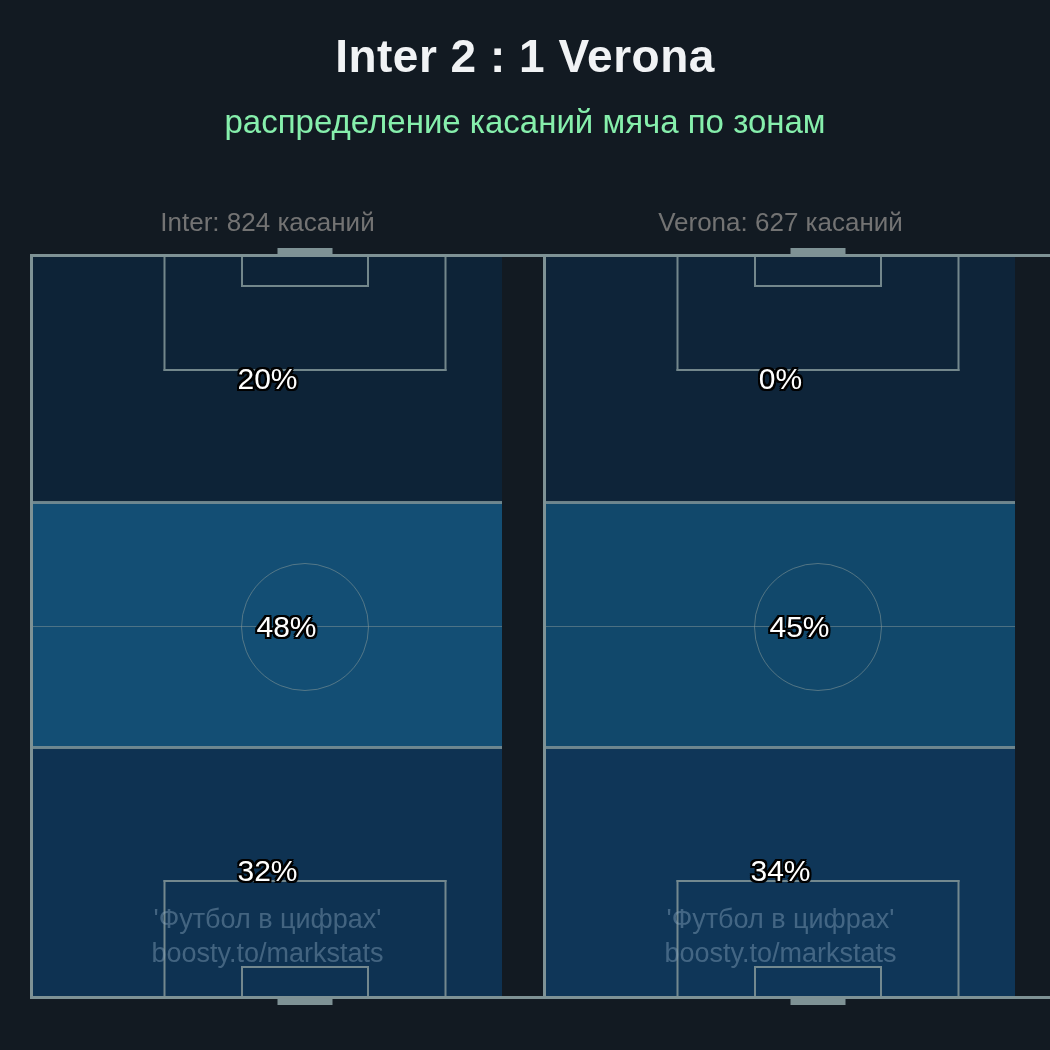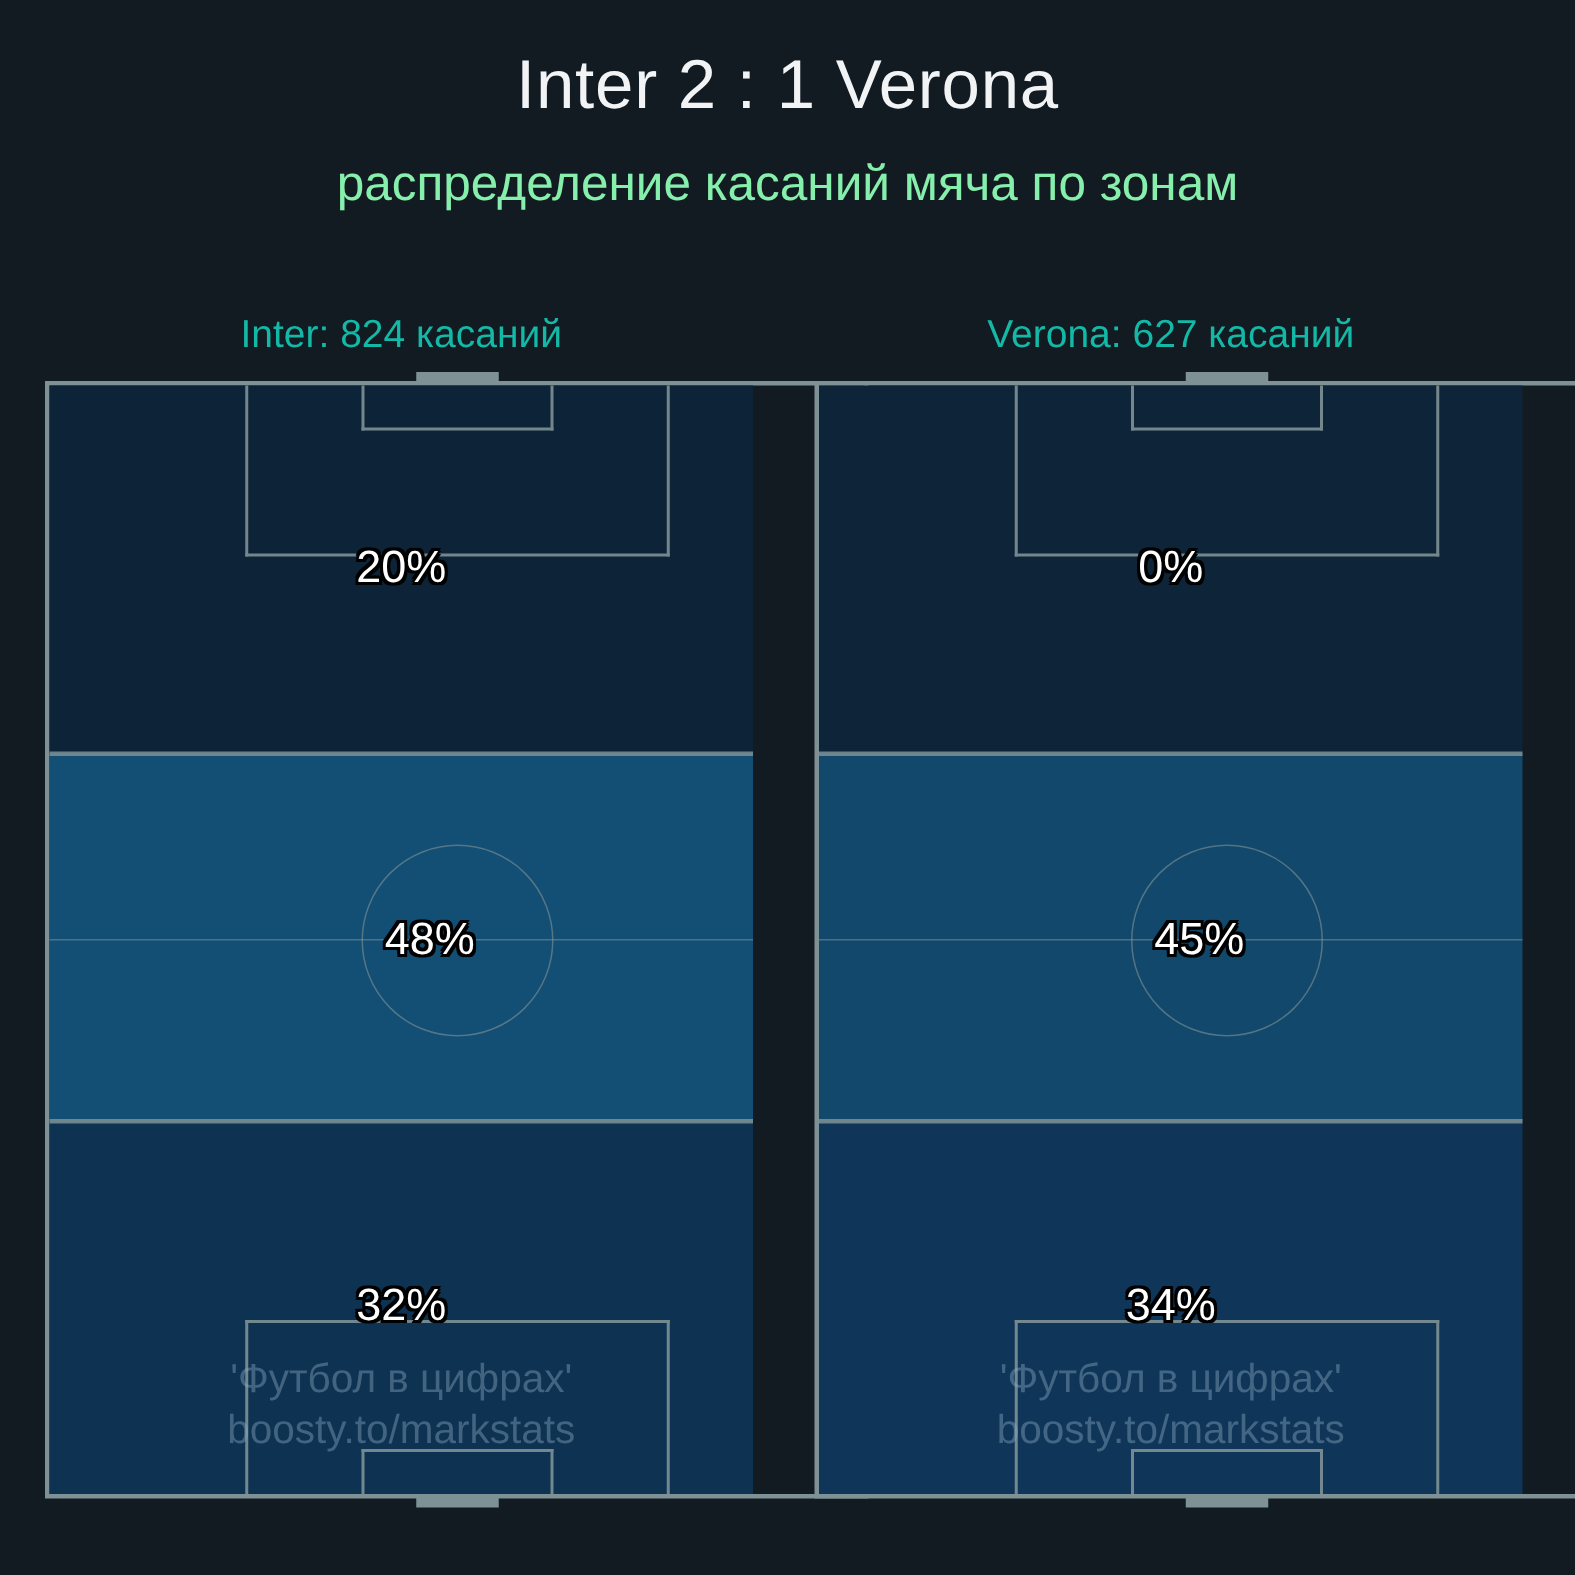--- a/index.html
+++ b/index.html
@@ -15,40 +15,40 @@
     background: #121a22;
     overflow: hidden;
   }
   .match-title {
     position: absolute;
     top: 28px; left: 0;
     width: 1050px;
     text-align: center;
     color: #f1f3f5;
     font-size: 46px;
-    font-weight: 400;
+    font-weight: 700;
     line-height: 56px;
     letter-spacing: 0.5px;
   }
   .match-subtitle {
     position: absolute;
     top: 100px; left: 0;
     width: 1050px;
     text-align: center;
     color: #86efac;
     font-size: 33px;
     font-weight: 400;
     line-height: 44px;
   }
   .team-header {
     position: absolute;
     top: 205px;
     width: 475px;
     text-align: center;
-    color: #14b8a6;
+    color: #737373;
     font-size: 26px;
     line-height: 34px;
     font-weight: 400;
   }
   .pitch {
     position: absolute;
     top: 254px;
     width: 549px;
     height: 745px;
     border: 3px solid #7e9295;

